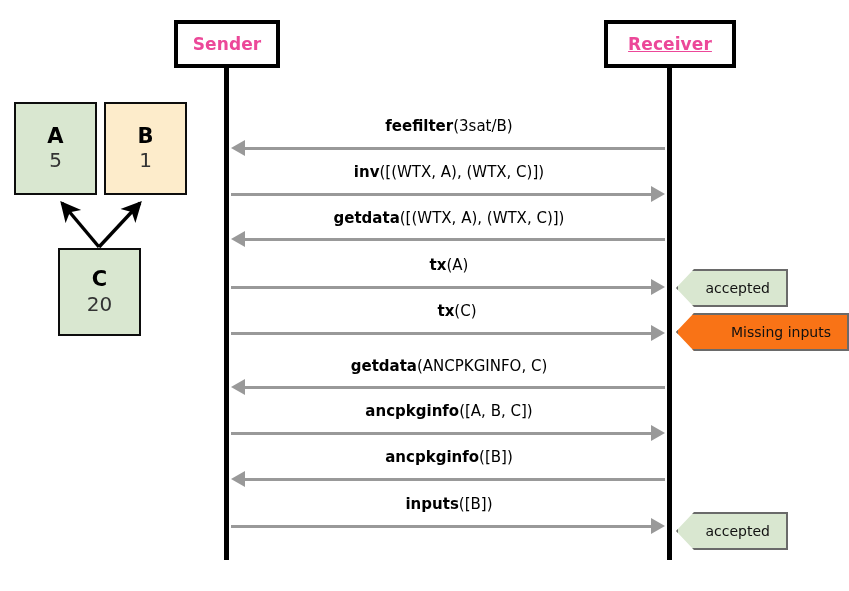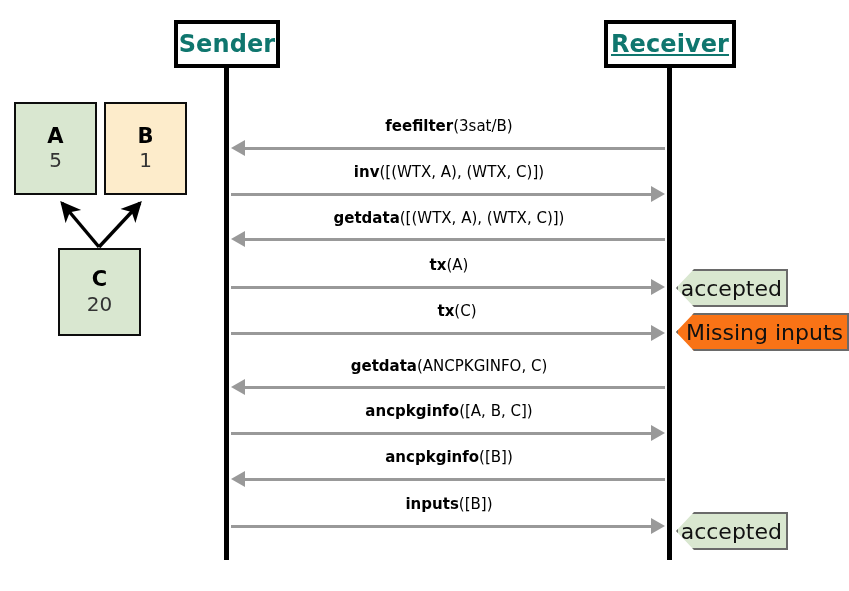--- a/index.html
+++ b/index.html
@@ -18,24 +18,24 @@
 
   
   .participant-box {
     position: absolute;
     box-sizing: border-box;
     background: #ffffff;
     border: 4px solid #000000;
     display: flex;
     align-items: center;
     justify-content: center;
-    font-size: 24px;
+    font-size: 17px;
     font-weight: bold;
     letter-spacing: 0.1px;
-    color: #0f766e;
+    color: #ec4899;
   }
   .lifeline {
     position: absolute;
     width: 5px;
     background: #000000;
   }
 
   
   .tx-box {
     position: absolute;
@@ -98,23 +98,23 @@
     border-right: 14px solid #999999;
   }
 
   
   .badge {
     position: absolute;
     box-sizing: border-box;
     display: flex;
     align-items: center;
     justify-content: flex-end;
-    font-size: 22px;
+    font-size: 14px;
     color: #111111;
-    padding-right: 4px;
+    padding-right: 16px;
     padding-left: 26px;
     white-space: nowrap;
     border: 2.5px solid #6a6a6a;
     clip-path: polygon(0% 50%, 18px 0%, 100% 0%, 100% 100%, 18px 100%);
   }
 </style>
 </head>
 <body>
 
 <div class="participant-box" style="left:174px; top:20px; width:106px; height:48px;">

